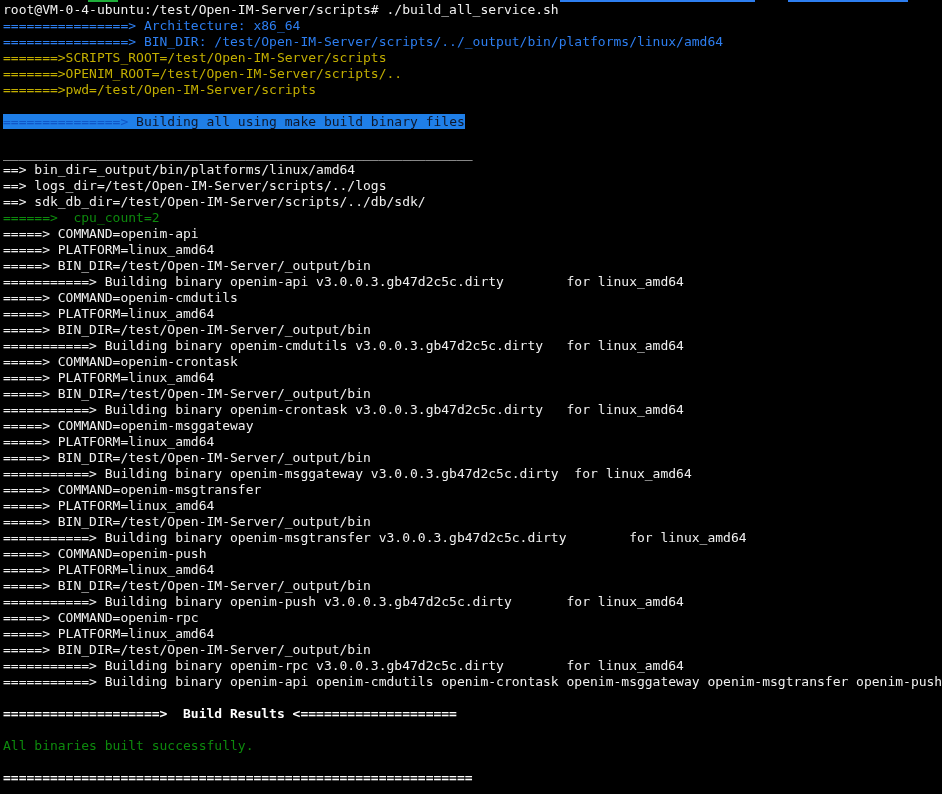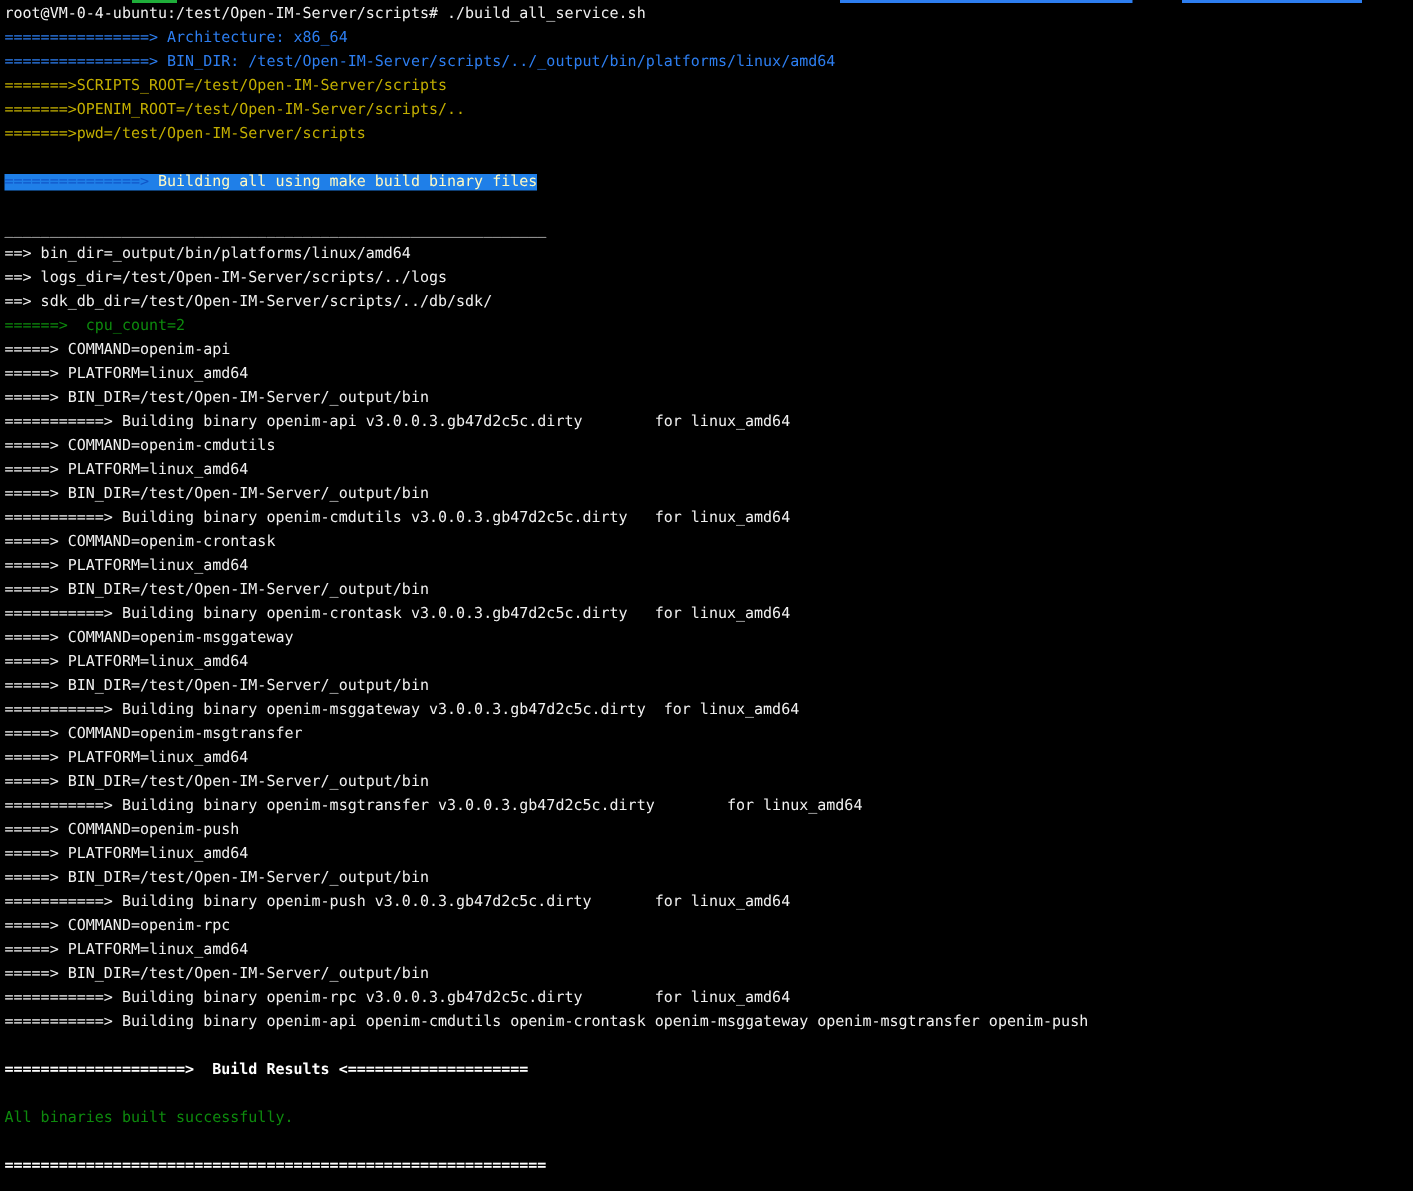--- a/index.html
+++ b/index.html
@@ -1,34 +1,34 @@
 <!DOCTYPE html>
 <html><head>
 <meta charset="utf-8">
 <style>
   html,body{margin:0;padding:0;background:#000;}
   body{width:942px;height:794px;overflow:hidden;position:relative;}
   #terminal{
     position:absolute;left:0;top:0;width:942px;height:794px;
     background:#000;
     font-family:"DejaVu Sans Mono","Liberation Mono",monospace;
-    font-size:10px;
+    font-size:13px;
     overflow:hidden;
     cursor:text;
   }
   #screen{position:absolute;left:3px;top:2px;white-space:pre;}
   .line{height:16px;line-height:16px;white-space:pre;}
   .c-white{color:#f0f0f0;}
   .c-blue{color:#2d7ef0;}
   .c-yellow{color:#c2ae00;}
   .c-green{color:#0d8a0d;}
   .c-bold{color:#ffffff;font-weight:bold;}
   .hl-bg{background:#1f7fe8;}
   .hl-arrow{color:#1056c8;}
-  .hl-text{color:#fef9c3;}
+  .hl-text{color:#0f172a;}
   .frag{position:absolute;top:0;height:2px;}
   .frag-green{background:#1fae3a;}
   .frag-blue{background:#2d7ef0;}
 </style>
 </head>
 <body>
 
 <div id="terminal">
   <div id="fragments">
       <div class="frag frag-green" style="left: 88px; width: 30px;"></div>

